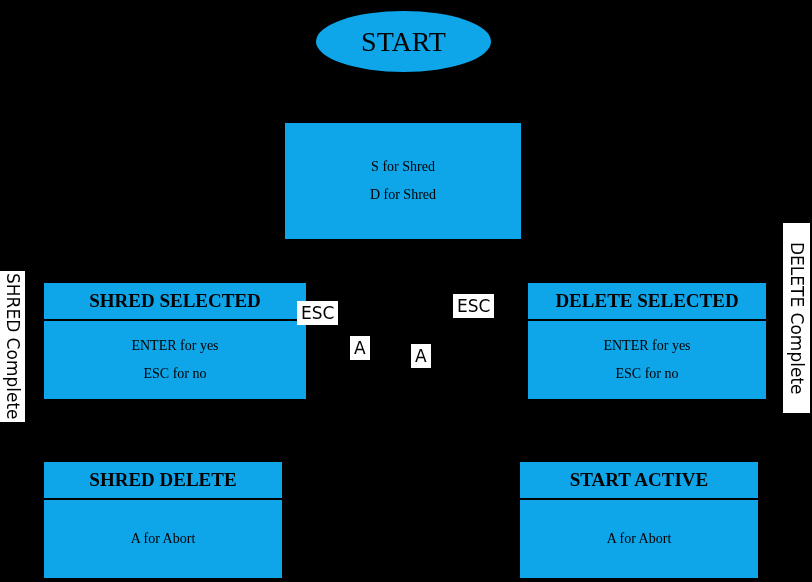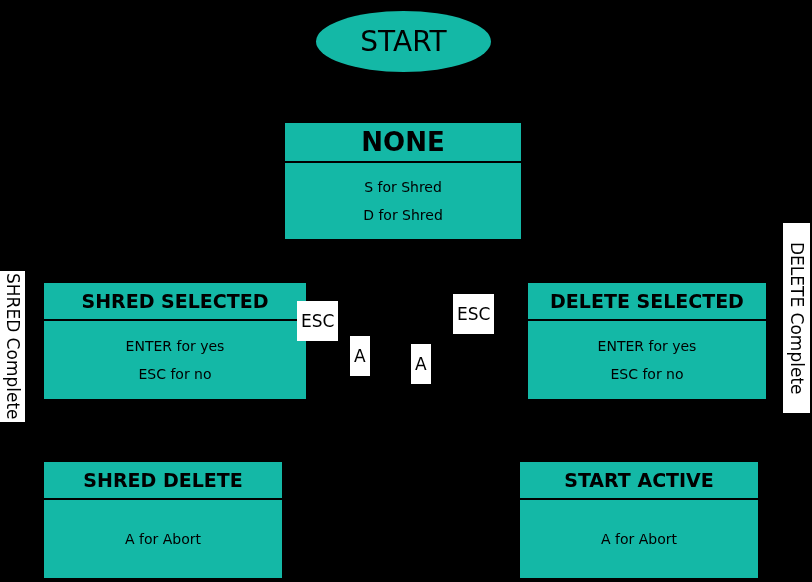--- a/index.html
+++ b/index.html
@@ -5,24 +5,25 @@
   html, body { margin: 0; padding: 0; }
   body {
     width: 812px; height: 582px;
     background: #000000;
     position: relative;
     overflow: hidden;
     font-family: "DejaVu Sans", "Liberation Sans", sans-serif;
   }
   .node {
     position: absolute;
-    background: #14b8a6;
+    background: #0ea5e9;
     color: #000000;
     text-align: right;
     box-sizing: border-box;
+    font-family: Liberation Serif, serif;
   }
   .ellipse {
     border-radius: 50%;
     display: flex; align-items: center; justify-content: center;
     font-size: 28px;
   }
   .rect { display: flex; flex-direction: column; }
   .rect .header {
     font-weight: bold;
     font-size: 19px;
@@ -37,21 +38,21 @@
     display: flex; flex-direction: column;
     align-items: center; justify-content: center;
     font-size: 14px;
     line-height: 28px;
   }
   .edge-label {
     position: absolute;
     background: #ffffff;
     color: #000000;
     font-size: 17px;
-    padding: 10px 4px;
+    padding: 2px 4px;
     line-height: 1.2;
   }
   .v-label {
     position: absolute;
     background: #ffffff;
     color: #000000;
     font-size: 17px;
     writing-mode: vertical-rl;
     text-orientation: mixed;
     display: flex; align-items: center; justify-content: center;
@@ -73,21 +74,20 @@
   #delete-complete { left: 783px; top: 223px; width: 27px; height: 190px; }
 </style>
 </head>
 <body>
 
 <div id="start" class="node ellipse">
   <span>START</span>
 </div>
 
 <div id="none" class="node rect">
-  <div class="header big">NONE</div>
   <div class="body">
     <span>S for Shred</span>
     <span>D for Shred</span>
   </div>
 </div>
 
 <div id="shred-selected" class="node rect">
   <div class="header">SHRED SELECTED</div>
   <div class="body">
     <span>ENTER for yes</span>

